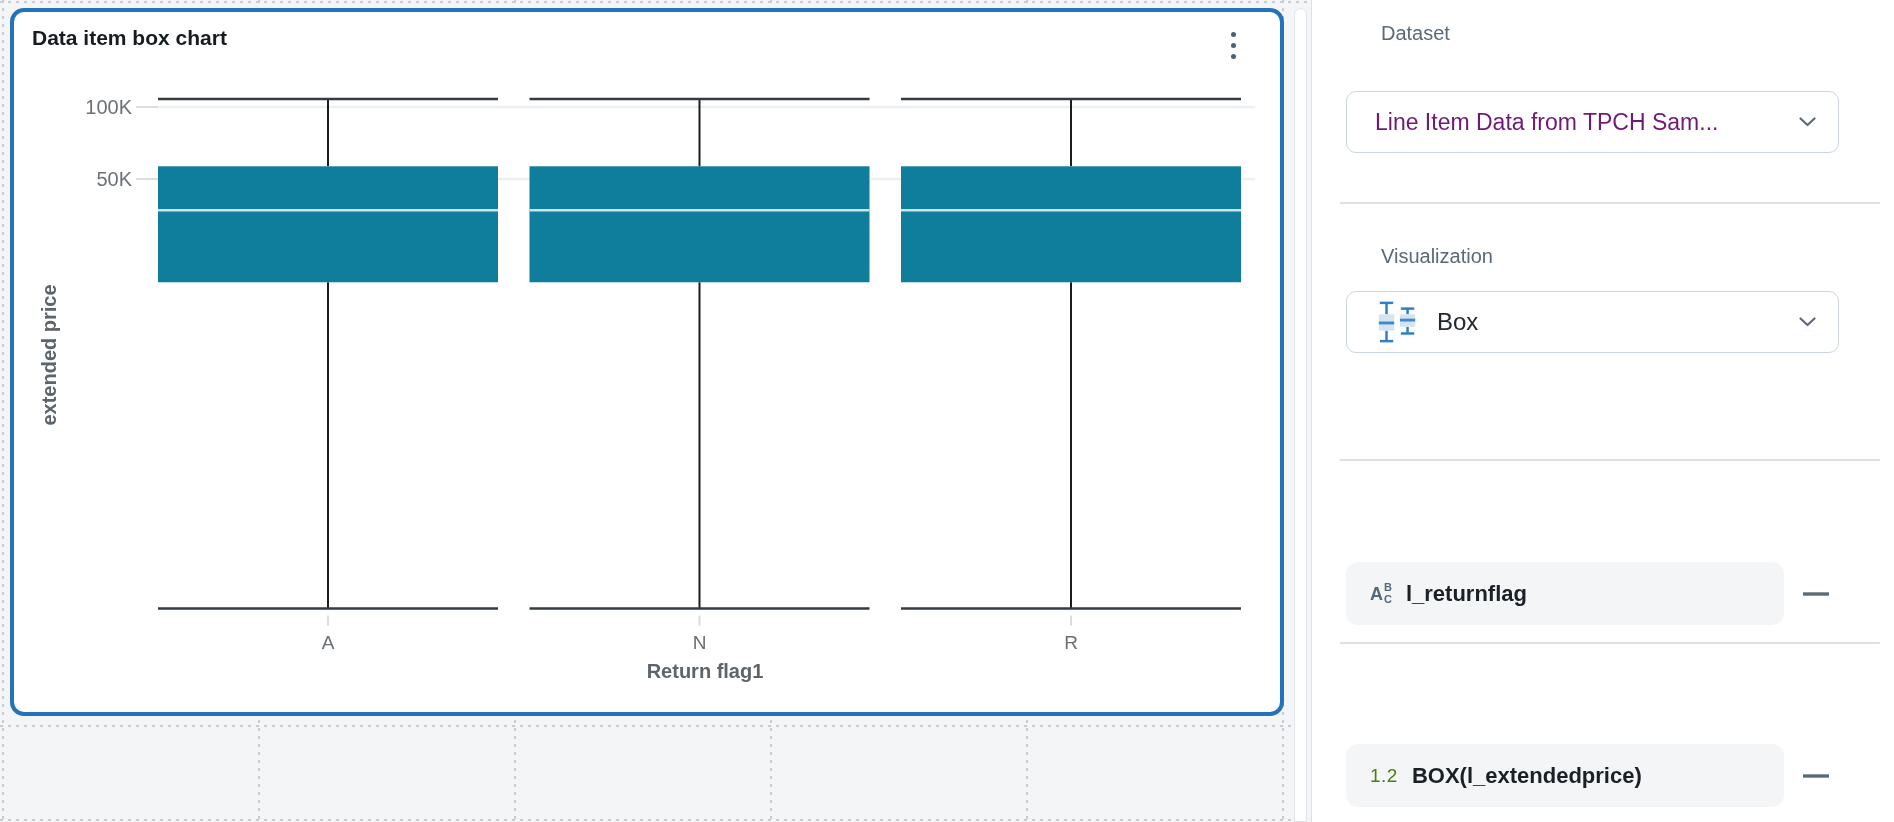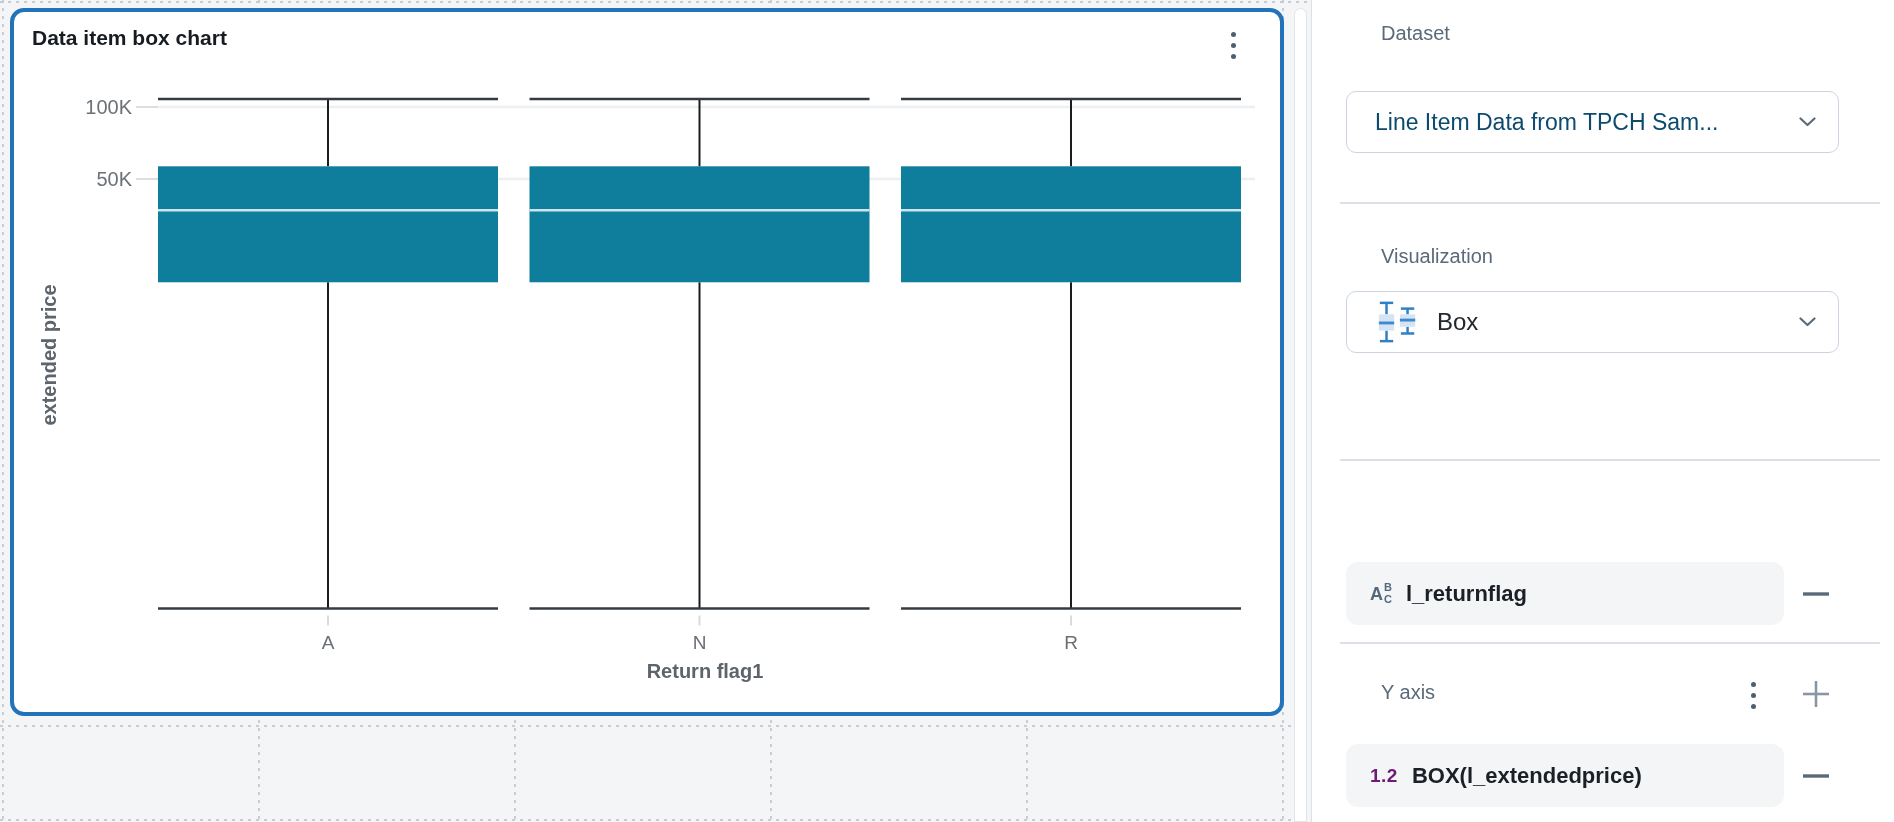--- a/index.html
+++ b/index.html
@@ -30,21 +30,21 @@
   .panel-divider { position:absolute; left:1311px; top:0; width:1px; height:822px; background:#dce1e6; }
 
   
   .panel { position:absolute; left:1312px; top:0; width:582px; height:822px; background:#fff; }
   .panel .section-label { position:absolute; left:34px; font-size:20px; font-weight:normal; color:#5a6a7a;margin-left:35px; }
   .panel .divider { position:absolute; left:28px; width:540px; height:2px; background:#dbe1e6; }
 
   .select { position:absolute; left:34px; width:493px; height:62px; background:#fff;
             border:1.5px solid #ccd5df; border-radius:10px; display:flex; align-items:center;
             padding:0 22px 0 28px; cursor:pointer; }
-  .select .sel-text { font-size:23px; color:#0c4a6e; flex:1 1 auto; white-space:nowrap; overflow:hidden; }
+  .select .sel-text { font-size:23px; color:#701a75; flex:1 1 auto; white-space:nowrap; overflow:hidden; }
   .select .chev { flex:0 0 auto; margin-left:10px; display:flex; align-items:center; }
 
   .viz-icon { margin-right:16px; flex:0 0 auto; display:flex; align-items:center; }
   .viz-text { font-size:24px; color:#23282e; }
 
   .check-row { position:absolute; left:34px; top:398px; display:flex; align-items:center; }
   .checkbox { width:30px; height:30px; border-radius:7px; cursor:pointer;
               display:flex; align-items:center; justify-content:center; }
   .checkbox.checked { background:#2e7cc3; }
   .checkbox.unchecked { background:#fff; border:2px solid #ccd7e2; border-radius:8px; }
@@ -58,21 +58,21 @@
   .plus-btn { left:488px; top:0; }
 
   .chip { position:absolute; left:34px; width:438px; height:63px; background:#f4f5f6;
           border-radius:12px; display:flex; align-items:center; padding:0 18px 0 24px; cursor:pointer; }
   .chip .chip-text { font-size:22px; font-weight:bold; color:#1a2026; margin-left:14px; white-space:nowrap; }
   .minus-btn { left:488px; }
 
   .abc-icon { display:flex; align-items:center; color:#54687c; }
   .abc-icon .a { font-size:18px; font-weight:bold; line-height:1; }
   .abc-icon .bc { display:flex; flex-direction:column; font-size:11px; font-weight:bold; line-height:1.05; margin-left:1px; }
-  .num-icon { font-size:19px; font-weight:bold; color:#701a75; letter-spacing:0.5px; }
+  .num-icon { font-size:19px; font-weight:normal; color:#4d7c0f; letter-spacing:0.5px; }
 </style>
 </head>
 <body>
 
 <div class="app">
 
   <div class="canvas">
     <div class="h-dot" style="top:1px"></div>
     <div class="h-dot" style="top:725px"></div>
     <div class="h-dot" style="top:819px"></div>
@@ -196,34 +196,20 @@
       <span class="chip-text">l_returnflag</span>
     </div>
     <div class="icon-btn minus-btn" style="top:578px">
       <svg width="30" height="30" viewBox="0 0 30 30">
         <line x1="2" y1="15" x2="28" y2="15" stroke="#5a6a79" stroke-width="3.4"></line>
       </svg>
     </div>
 
     <div class="divider" style="top:642px"></div>
 
-    <div class="axis-header" style="top:678px">
-      <div class="section-label">Y axis</div>
-      <div class="kebab">
-          <i></i>
-          <i></i>
-          <i></i>
-        </div>
-      <div class="icon-btn plus-btn">
-        <svg width="30" height="30" viewBox="0 0 30 30">
-          <line x1="15" y1="2" x2="15" y2="28" stroke="#8996a4" stroke-width="2.6"></line>
-          <line x1="2" y1="15" x2="28" y2="15" stroke="#8996a4" stroke-width="2.6"></line>
-        </svg>
-      </div>
-    </div>
 
     <div class="chip" style="top:744px">
       <span class="num-icon">1.2</span>
       <span class="chip-text">BOX(l_extendedprice)</span>
     </div>
     <div class="icon-btn minus-btn" style="top:760px">
       <svg width="30" height="30" viewBox="0 0 30 30">
         <line x1="2" y1="15" x2="28" y2="15" stroke="#5a6a79" stroke-width="3.4"></line>
       </svg>
     </div>

